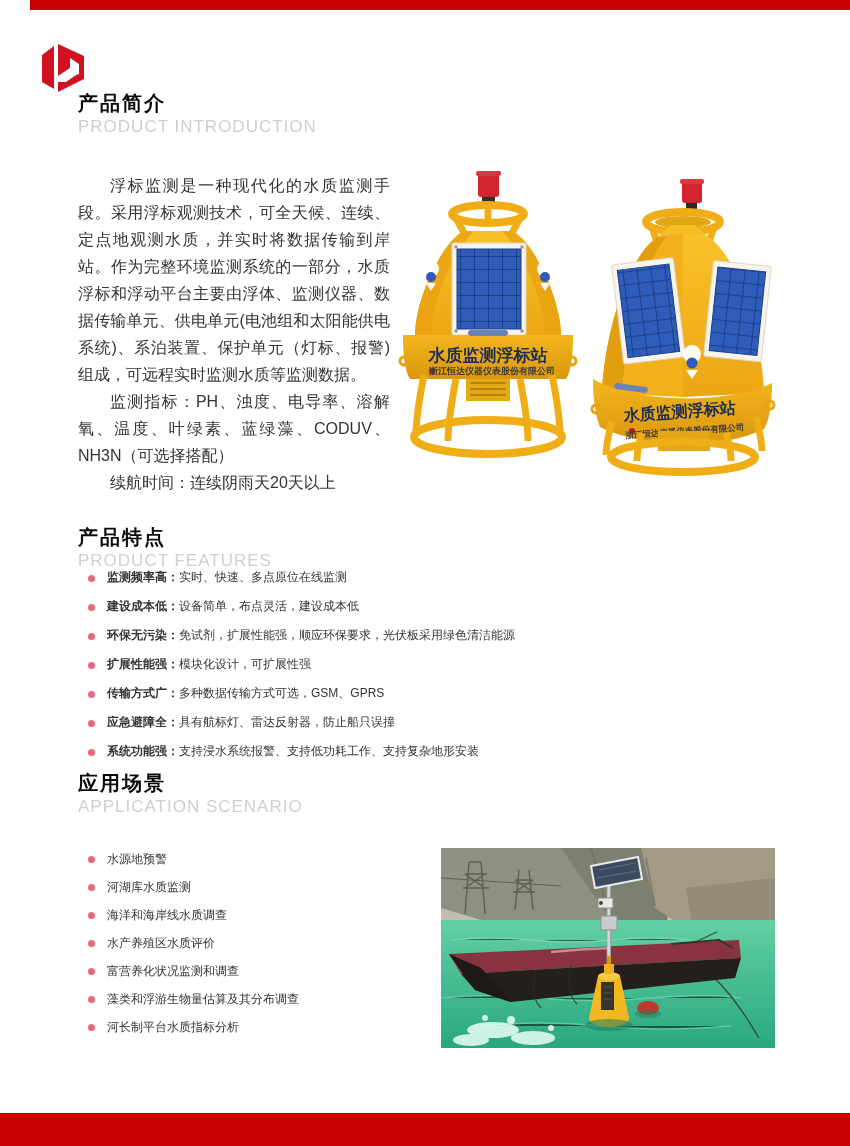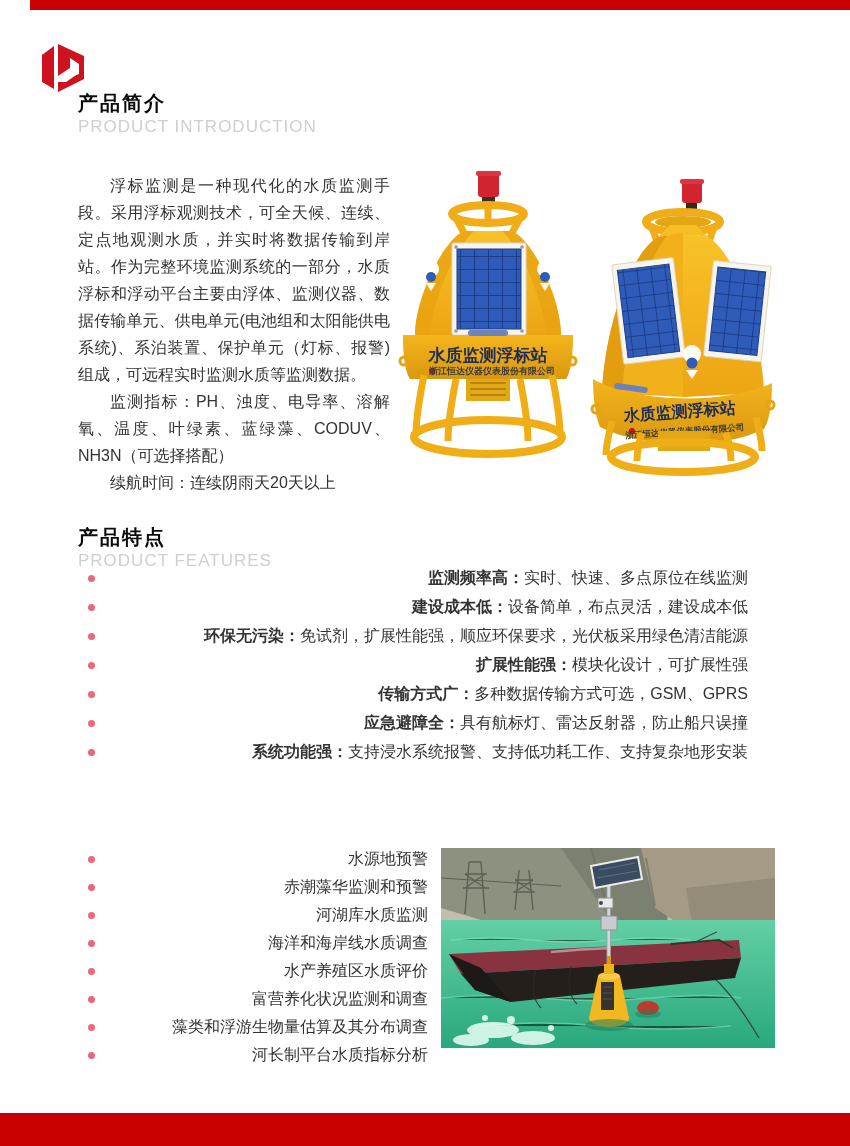--- a/index.html
+++ b/index.html
@@ -21,21 +21,21 @@
   .scenarios-head { top:772px; }
 
   .intro-text { position:absolute; left:78px; top:165px; width:312px; font-size:16px; line-height:27px; color:#333333; text-align:justify;margin-top:7px; }
   .intro-text p { text-indent:2em; }
 
   .buoy-art { position:absolute; left:390px; top:165px; width:460px; height:315px; }
 
   .bullet-list { position:absolute; list-style:none; }
   .features-list { left:88px; top:563px; width:660px; }
   .scenarios-list { left:88px; top:845px; width:340px; }
-  .bullet-list li { position:relative; padding-left:19px; font-size:16px; color:#333333;text-align:right; }
+  .bullet-list li { position:relative; padding-left:19px; font-size:12px; color:#333333; }
   .features-list li { height:29px; line-height:29px; white-space:nowrap; }
   .scenarios-list li { height:28px; line-height:28px; white-space:nowrap; }
   .bullet-list li .dot { position:absolute; left:0; top:50%; margin-top:-3px; width:7px; height:7px; border-radius:50%; background:#e9687a; }
   .feat-label { font-weight:700; color:#333333; }
 
   .scene-photo { position:absolute; left:441px; top:848px; width:334px; height:200px; }
 </style>
 </head>
 <body>
 
@@ -174,24 +174,27 @@
   <ul class="bullet-list features-list">
     <li><span class="dot"></span><span class="feat-label">监测频率高：</span><span>实时、快速、多点原位在线监测</span></li>
     <li><span class="dot"></span><span class="feat-label">建设成本低：</span><span>设备简单，布点灵活，建设成本低</span></li>
     <li><span class="dot"></span><span class="feat-label">环保无污染：</span><span>免试剂，扩展性能强，顺应环保要求，光伏板采用绿色清洁能源</span></li>
     <li><span class="dot"></span><span class="feat-label">扩展性能强：</span><span>模块化设计，可扩展性强</span></li>
     <li><span class="dot"></span><span class="feat-label">传输方式广：</span><span>多种数据传输方式可选，GSM、GPRS</span></li>
     <li><span class="dot"></span><span class="feat-label">应急避障全：</span><span>具有航标灯、雷达反射器，防止船只误撞</span></li>
     <li><span class="dot"></span><span class="feat-label">系统功能强：</span><span>支持浸水系统报警、支持低功耗工作、支持复杂地形安装</span></li>
   </ul>
 
+  <div class="section-head scenarios-head">
+    <div class="cn">应用场景</div>
+    <div class="en">APPLICATION SCENARIO</div>
+  </div>
 
   <ul class="bullet-list scenarios-list">
     <li><span class="dot"></span><span>水源地预警</span></li>
-    <li><span class="dot"></span><span>赤潮藻华监测和预警</span></li>
     <li><span class="dot"></span><span>河湖库水质监测</span></li>
     <li><span class="dot"></span><span>海洋和海岸线水质调查</span></li>
     <li><span class="dot"></span><span>水产养殖区水质评价</span></li>
     <li><span class="dot"></span><span>富营养化状况监测和调查</span></li>
     <li><span class="dot"></span><span>藻类和浮游生物量估算及其分布调查</span></li>
     <li><span class="dot"></span><span>河长制平台水质指标分析</span></li>
   </ul>
 
   <svg class="scene-photo" viewBox="0 0 334 200" aria-hidden="true">
     <defs>

